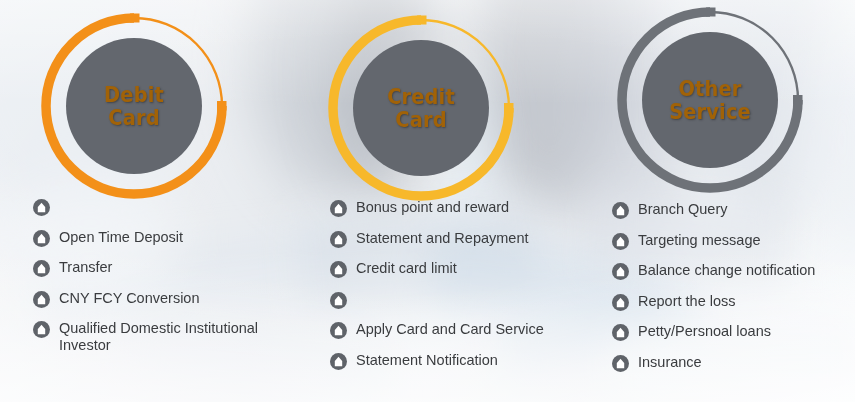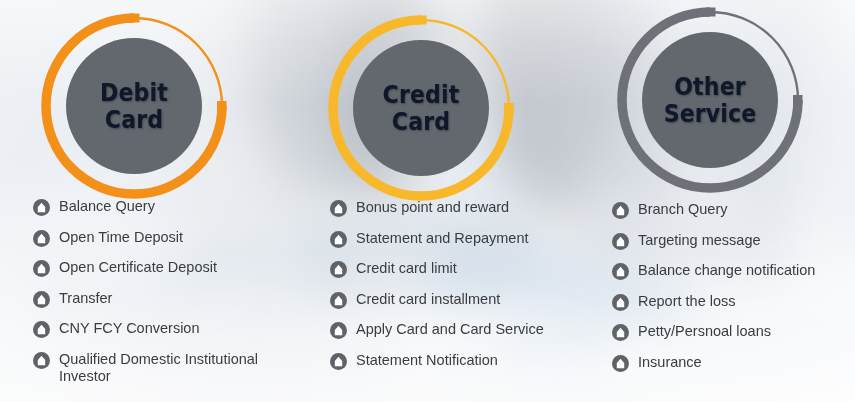--- a/index.html
+++ b/index.html
@@ -24,23 +24,23 @@
       radial-gradient(115% 82% at 50% 40%, rgba(255,255,255,0) 38%, rgba(255,255,255,.55) 100%),
       linear-gradient(180deg, rgba(255,255,255,.42) 0%, rgba(255,255,255,0) 26%, rgba(255,255,255,0) 62%, rgba(255,255,255,.62) 100%);
   }
   .bg-haze{position:absolute;inset:0;background:rgba(246,248,250,.40);}
 
   
   .badge{position:absolute;}
   .badge svg{display:block;overflow:visible;}
   .badge .disc-txt{
     position:absolute;left:0;right:0;top:50%;transform:translateY(-50%);
-    text-align:center;color:#0f172a;
+    text-align:center;color:#a16207;
     font-family:"DejaVu Sans","Liberation Sans",sans-serif;
-    font-weight:bold;font-size:25px;line-height:1.06;
+    font-weight:bold;font-size:22px;line-height:1.06;
     letter-spacing:.2px;
     text-shadow:1px 1px 2px rgba(40,42,46,.55);
     transform-origin:center;
     pointer-events:none;
   }
   .disc-txt span{display:block;transform:scaleX(.88);}
 
   
   .col{position:absolute;}
   .li{display:flex;align-items:flex-start;margin-bottom:12.5px;}
@@ -129,39 +129,29 @@
   </div>
 
   <div class="col col-1" style="left:33px;top:198px;width:280px;">
     <div class="li">
       <span class="bul">
         <svg viewBox="0 0 17 17" width="17" height="17">
             <circle cx="8.5" cy="8.5" r="8.5" fill="#5F6369"></circle>
             <path d="M8.5 3.8 L12.2 8.0 L12.2 13.2 L4.8 13.2 L4.8 8.0 Z" fill="#fff"></path>
           </svg>
       </span>
-      <span class="txt">Balance Query</span>
     </div>
     <div class="li">
       <span class="bul">
         <svg viewBox="0 0 17 17" width="17" height="17">
             <circle cx="8.5" cy="8.5" r="8.5" fill="#5F6369"></circle>
             <path d="M8.5 3.8 L12.2 8.0 L12.2 13.2 L4.8 13.2 L4.8 8.0 Z" fill="#fff"></path>
           </svg>
       </span>
       <span class="txt">Open Time Deposit</span>
-    </div>
-    <div class="li">
-      <span class="bul">
-        <svg viewBox="0 0 17 17" width="17" height="17">
-            <circle cx="8.5" cy="8.5" r="8.5" fill="#5F6369"></circle>
-            <path d="M8.5 3.8 L12.2 8.0 L12.2 13.2 L4.8 13.2 L4.8 8.0 Z" fill="#fff"></path>
-          </svg>
-      </span>
-      <span class="txt">Open Certificate Deposit</span>
     </div>
     <div class="li">
       <span class="bul">
         <svg viewBox="0 0 17 17" width="17" height="17">
             <circle cx="8.5" cy="8.5" r="8.5" fill="#5F6369"></circle>
             <path d="M8.5 3.8 L12.2 8.0 L12.2 13.2 L4.8 13.2 L4.8 8.0 Z" fill="#fff"></path>
           </svg>
       </span>
       <span class="txt">Transfer</span>
     </div>
@@ -214,21 +204,20 @@
       </span>
       <span class="txt">Credit card limit</span>
     </div>
     <div class="li">
       <span class="bul">
         <svg viewBox="0 0 17 17" width="17" height="17">
             <circle cx="8.5" cy="8.5" r="8.5" fill="#5F6369"></circle>
             <path d="M8.5 3.8 L12.2 8.0 L12.2 13.2 L4.8 13.2 L4.8 8.0 Z" fill="#fff"></path>
           </svg>
       </span>
-      <span class="txt">Credit card installment</span>
     </div>
     <div class="li">
       <span class="bul">
         <svg viewBox="0 0 17 17" width="17" height="17">
             <circle cx="8.5" cy="8.5" r="8.5" fill="#5F6369"></circle>
             <path d="M8.5 3.8 L12.2 8.0 L12.2 13.2 L4.8 13.2 L4.8 8.0 Z" fill="#fff"></path>
           </svg>
       </span>
       <span class="txt">Apply Card and Card Service</span>
     </div>

